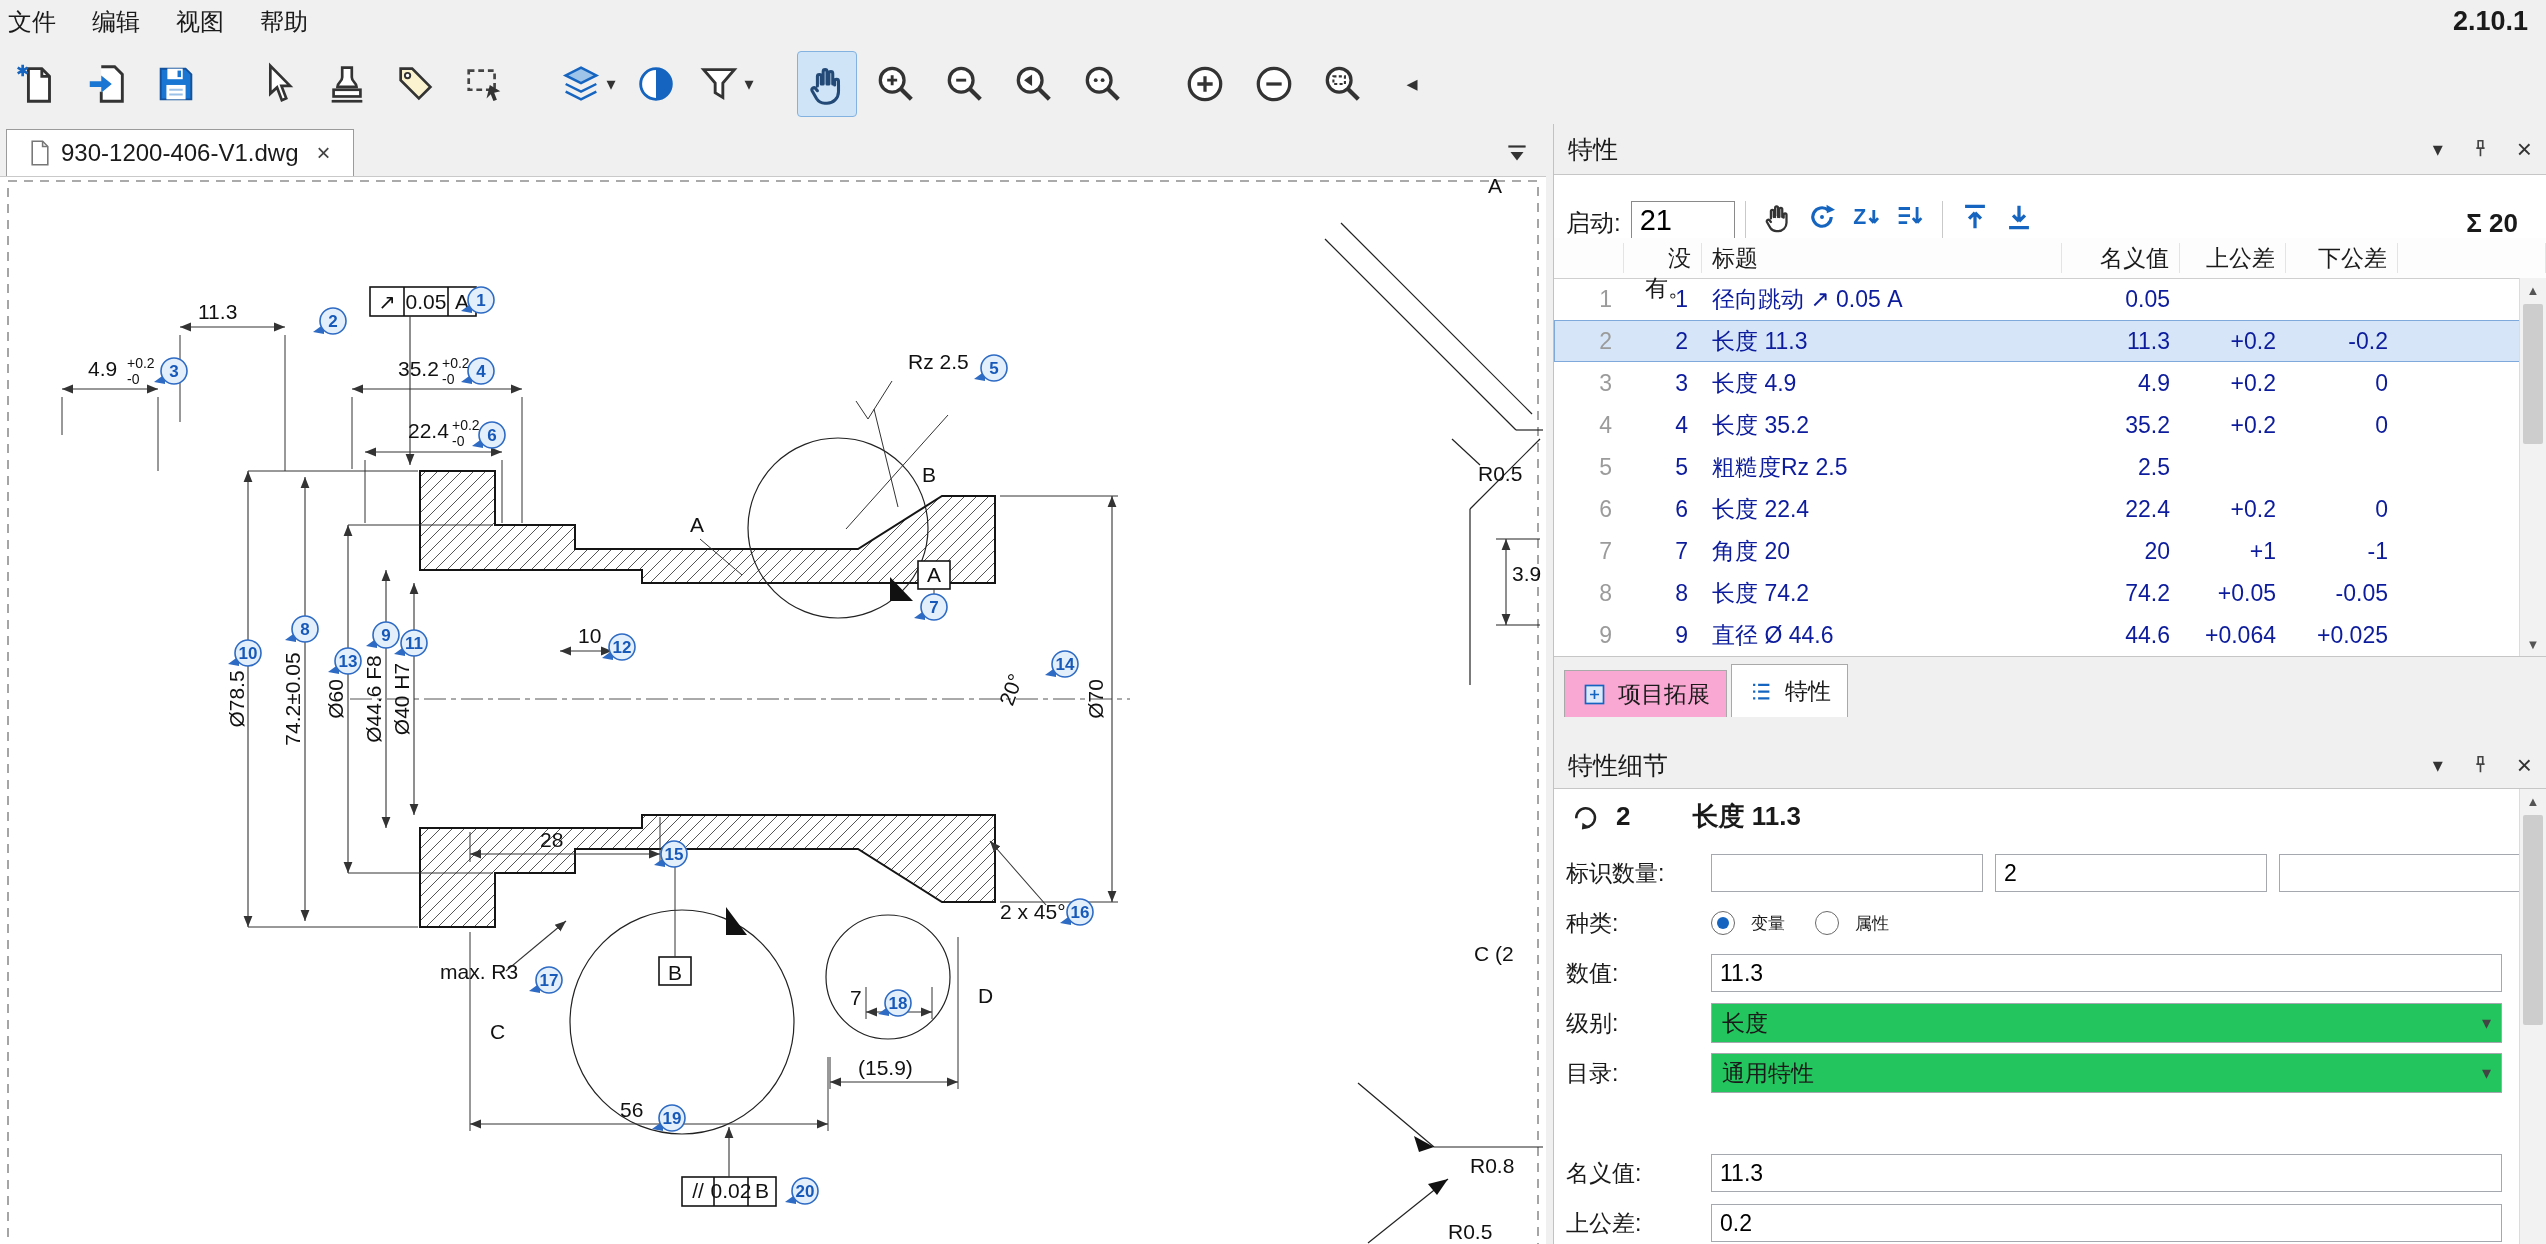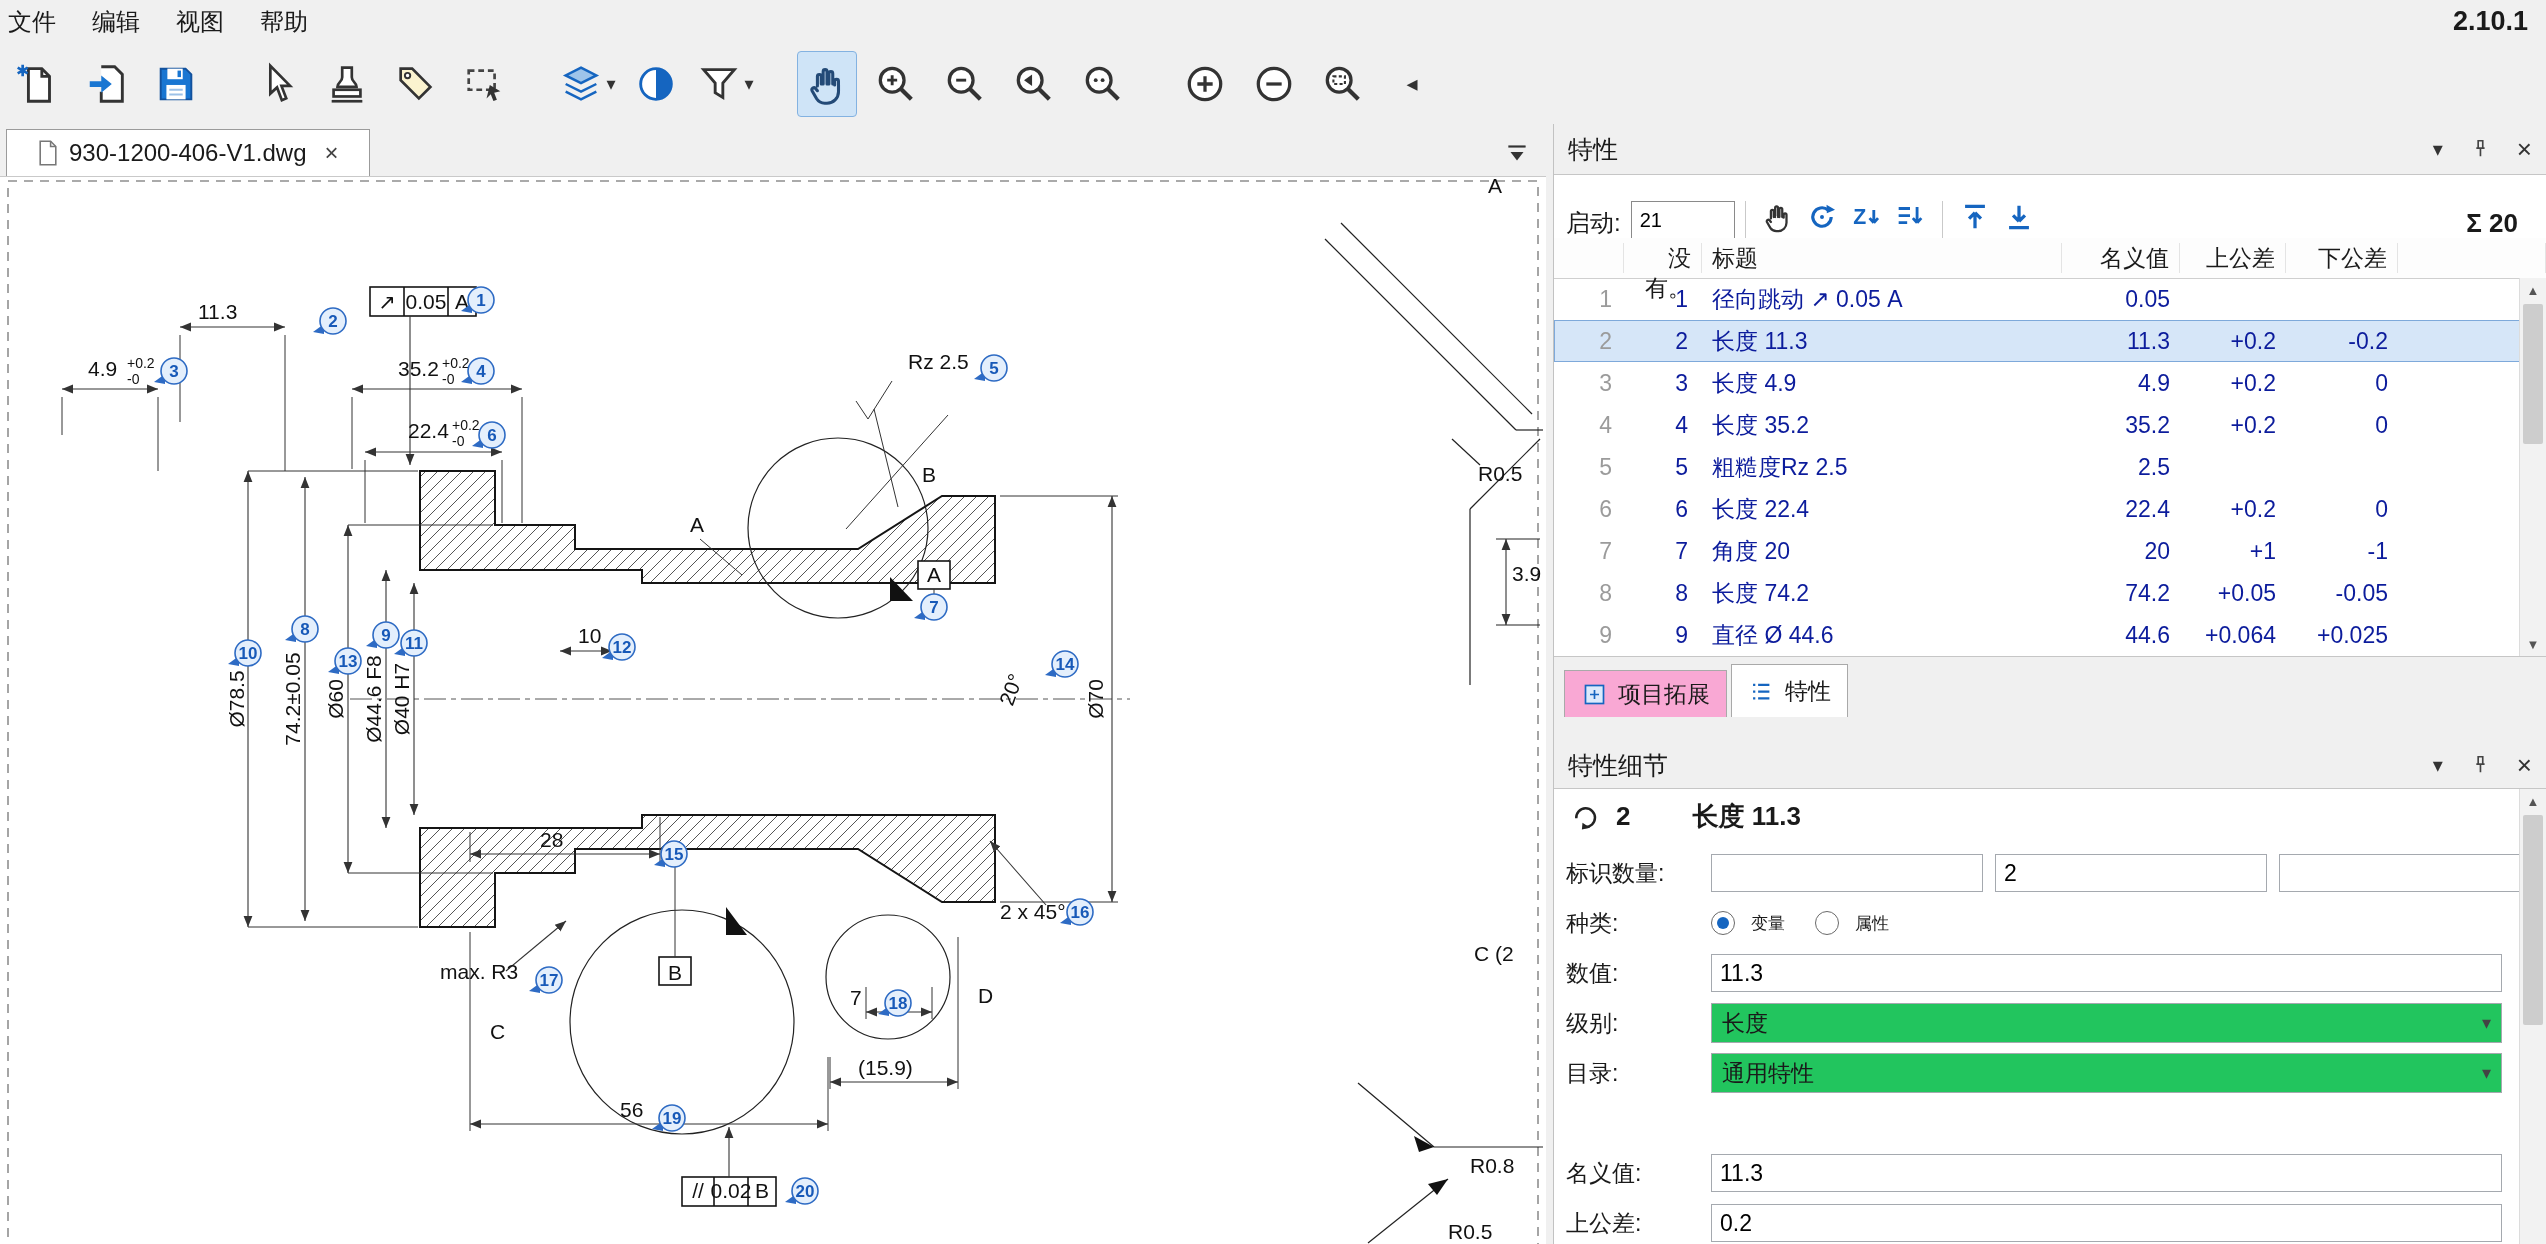--- a/index.html
+++ b/index.html
@@ -12,36 +12,36 @@
   .toolbar{position:absolute;top:44px;left:0;right:0;height:80px;display:flex;align-items:center;padding-left:8px;gap:9px;}
   .tbtn{height:64px;min-width:58px;display:flex;align-items:center;justify-content:center;
     border:1px solid transparent;border-radius:4px;}
   .tbtn svg{width:46px;height:46px;}
   .tbtn .caret{font-size:18px;color:#333;margin-left:2px;}
   .tbtn.active{background:#cfe4f7;border-color:#83b2e1;}
   .tgap{width:24px;}
   
   .tabbar{position:absolute;top:124px;left:0;width:1546px;height:52px;}
   .doctab{position:absolute;left:6px;bottom:0;height:46px;background:#fff;border:1px solid #9b9b9b;border-bottom:none;
-    display:flex;align-items:center;gap:10px;padding:0 30px;font-size:24px;}
+    display:flex;align-items:center;gap:10px;padding:0 22px;font-size:24px;}
   .tab-close{color:#444;font-size:24px;margin-left:8px;}
   .tab-menu{position:absolute;right:16px;bottom:8px;}
   
   .canvas{position:absolute;top:176px;left:0;width:1546px;height:1068px;background:#fff;border-top:1px solid #c9c9c9;}
   svg.draw{position:absolute;left:0;top:0;}
   .dim{font-size:21px;fill:#111;}
   .dim.s{font-size:14px;}
   .balloon-num{font-size:17px;font-weight:bold;fill:#1759b8;}
   
   .rpanel{position:absolute;left:1553px;top:124px;right:0;bottom:0;background:#f0f0f0;border-left:1px solid #c2c2c2;}
   .phead{position:absolute;left:0;right:0;height:50px;display:flex;align-items:center;padding:0 14px;font-size:25px;}
   .phead .hicons{margin-left:auto;display:flex;align-items:center;gap:26px;color:#333;font-size:20px;}
   .ptools{position:absolute;top:50px;left:0;right:0;height:64px;background:#fff;border-top:1px solid #c6c6c6;
     display:flex;align-items:flex-end;padding:0 12px;font-size:24px;}
-  .start-input{width:86px;height:36px;border:1px solid #8a8a8a;font-size:20px;padding:0 8px;margin-left:10px;
+  .start-input{width:86px;height:36px;border:1px solid #8a8a8a;font-size:29px;padding:0 8px;margin-left:10px;
     font-family:inherit;}
   .vsep{width:1px;height:38px;background:#c9c9c9;margin:0 10px;}
   .pt-icon{width:44px;height:44px;display:flex;align-items:center;justify-content:center;}
   .pt-icon svg{width:34px;height:34px;}
   .sum{margin-left:auto;font-weight:bold;font-size:26px;padding-right:16px;}
   .ptable{position:absolute;top:114px;left:0;right:0;height:418px;background:#fff;}
   .thead{display:grid;grid-template-columns:70px 78px 360px 118px 106px 112px 1fr;height:40px;align-items:center;
     font-size:23px;border-bottom:1px solid #cfcfcf;background:#fdfdfd;}
   .thead span{padding:0 10px;border-right:1px solid #e4e4e4;height:30px;line-height:30px;}
   .th-no,.th-nom,.th-up,.th-low{text-align:right;}

